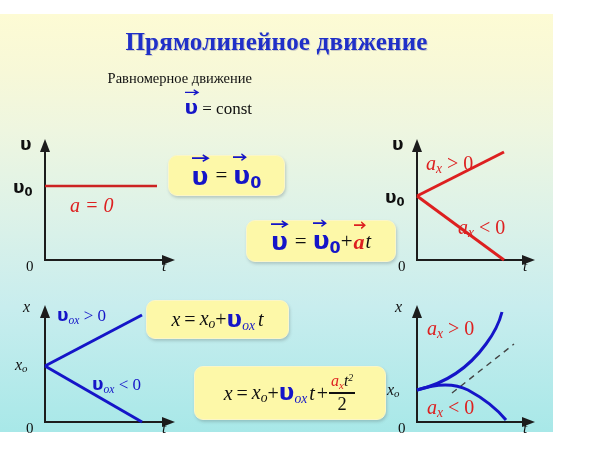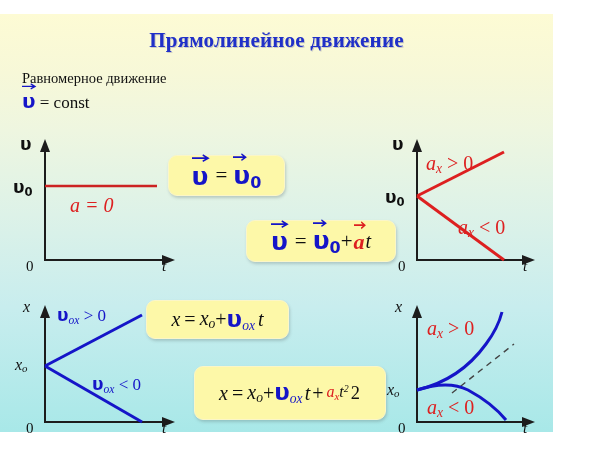--- a/index.html
+++ b/index.html
@@ -28,42 +28,42 @@
         #a8e8e8 100%);
   }
 
   
   #title {
     position: absolute;
     left: 0;
     top: 14px;
     width: 553px;
     text-align: center;
-    font-size: 21px;
+    font-size: 25px;
     font-weight: bold;
     color: #2030c8;
     letter-spacing: 0.2px;
     text-shadow: 1px 1px 0 rgba(120,120,160,0.35);
     white-space: nowrap;
   }
 
   
   .subhead {
     position: absolute;
-    text-align: left;
+    text-align: right;
     color: #101010;
     font-size: 14.5px;
     white-space: nowrap;
   }
   #sub-left  { left: 22px;  top: 56px; width: 230px; }
   #sub-right { left: 285px; top: 58px; width: 262px; font-size: 14px; }
 
   .consline {
     font-size: 17px;
-    margin-top: 1px;
+    margin-top: 7px;
     white-space: nowrap;
   }
   .vecwrap {
     position: relative;
     display: inline-block;
     padding-top: 1px;
   }
   .vecwrap > .vbody { display: inline-block; }
   .vecwrap > .varrow {
     position: absolute;
@@ -113,20 +113,21 @@
     align-items: center;
     justify-content: center;
     white-space: nowrap;
     color: #101010;
     font-size: 21px;
   }
 
   
   .frac {
     display: inline-flex;
+    flex-direction: column;
     align-items: center;
     vertical-align: -0.42em;
     margin: 0 1px;
     line-height: 1;
   }
   .frac .num { font-size: 0.80em; padding: 0 2px 1px 2px; }
   .frac .bar { width: 100%; height: 2px; background: #101010; }
   .frac .den { font-size: 0.92em; padding-top: 1px; }
   .sup { font-size: 0.62em; vertical-align: 0.55em; }
 </style>

